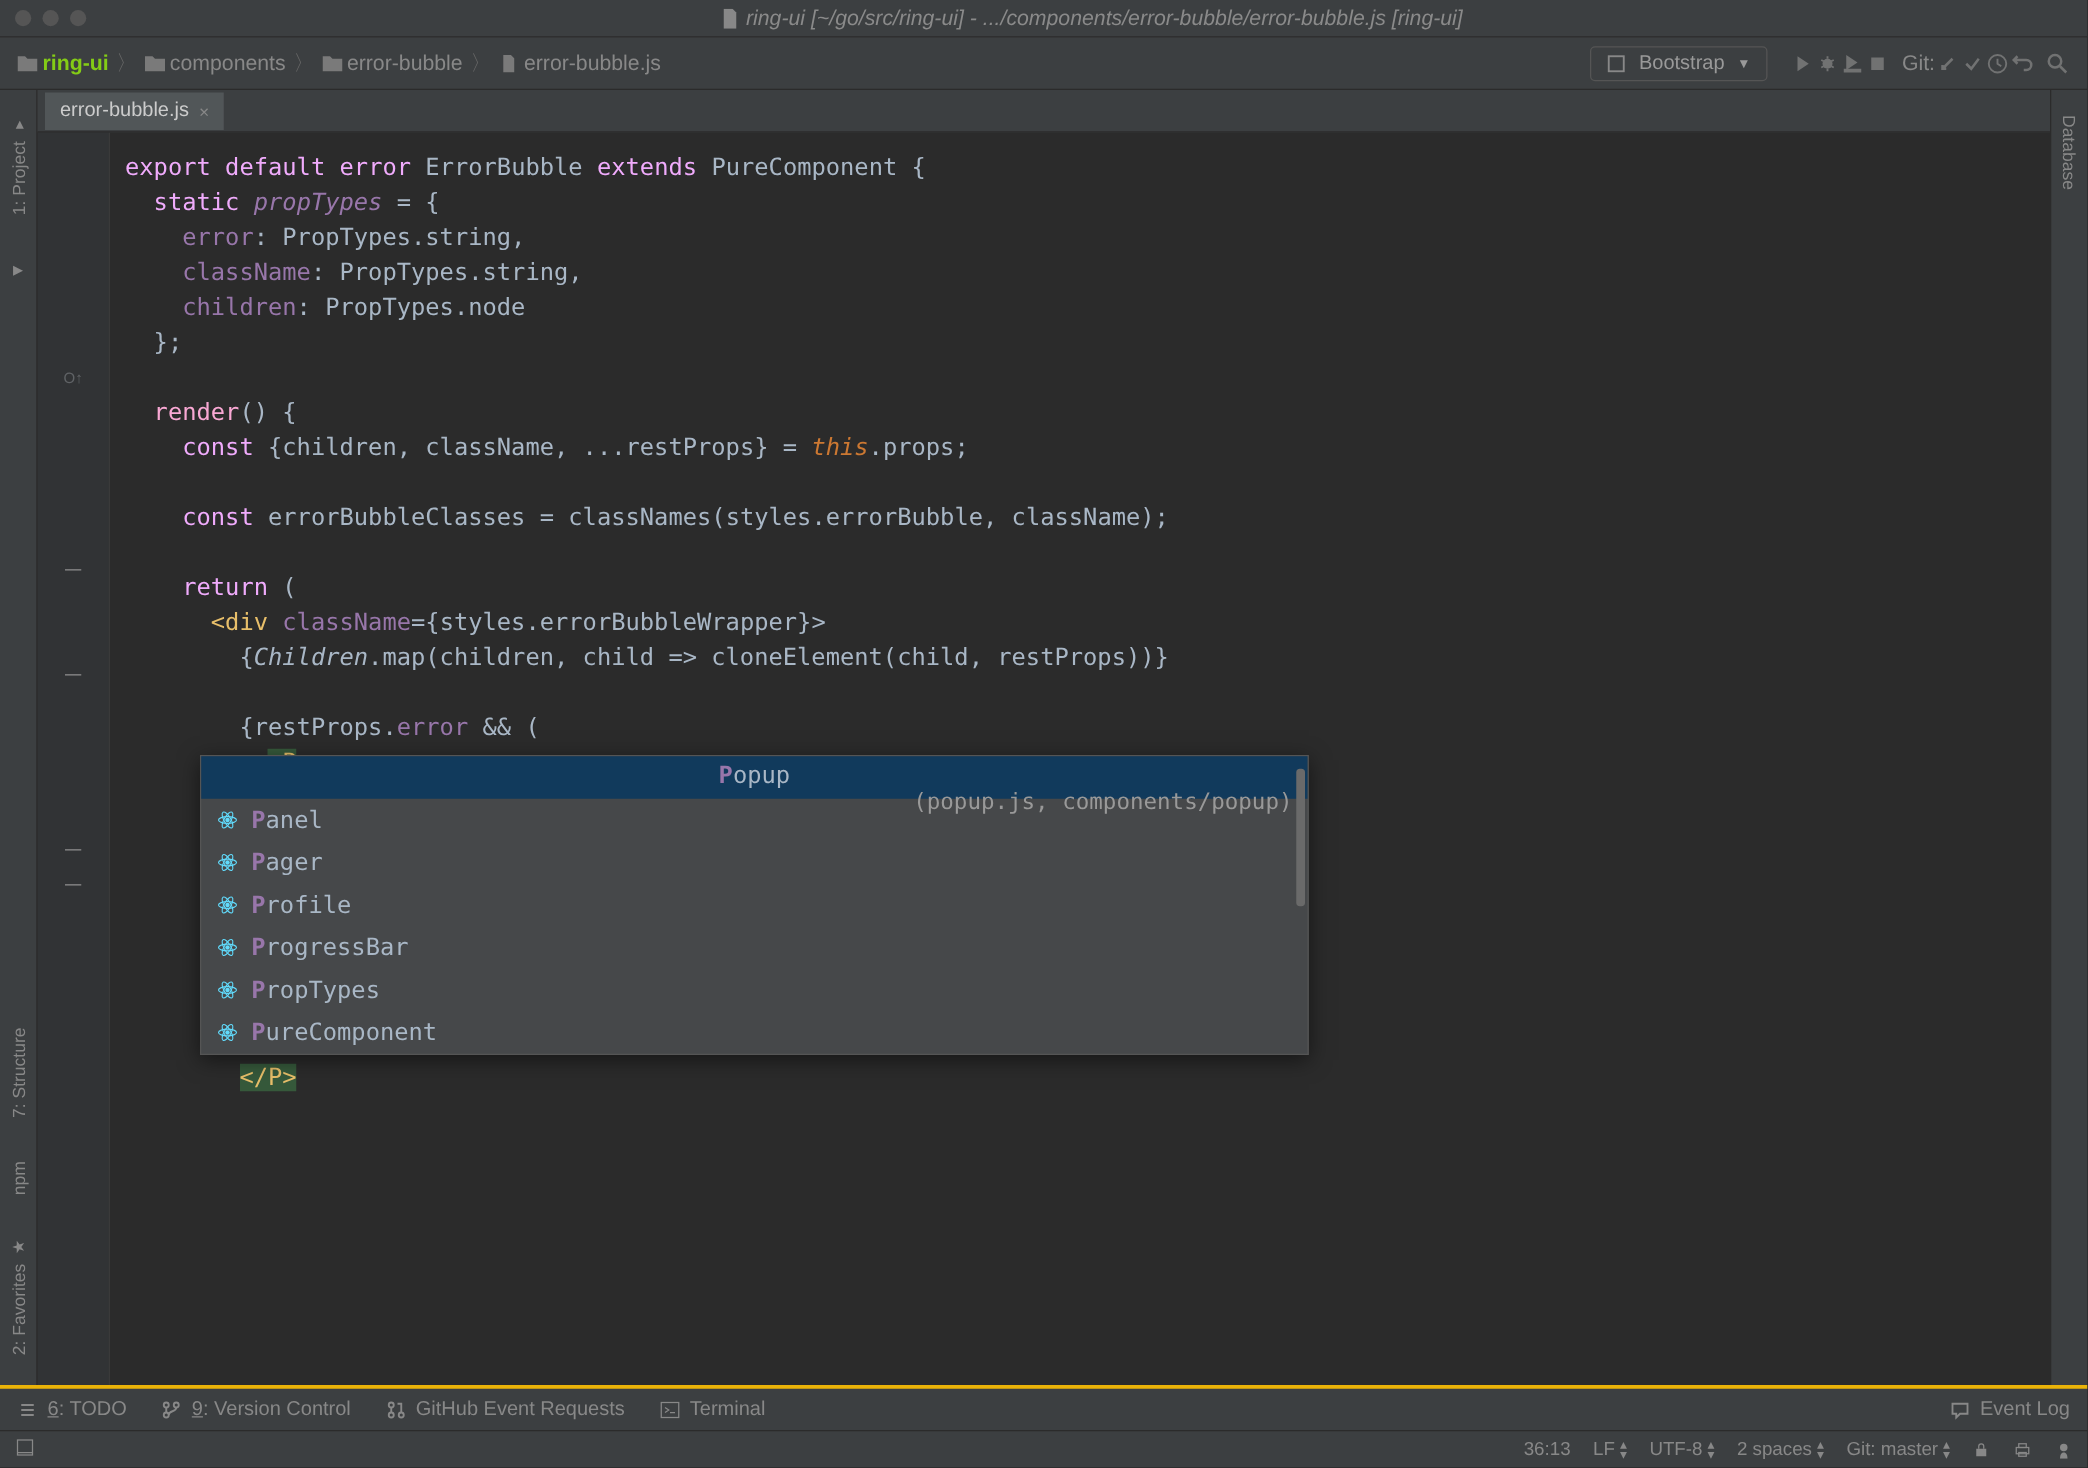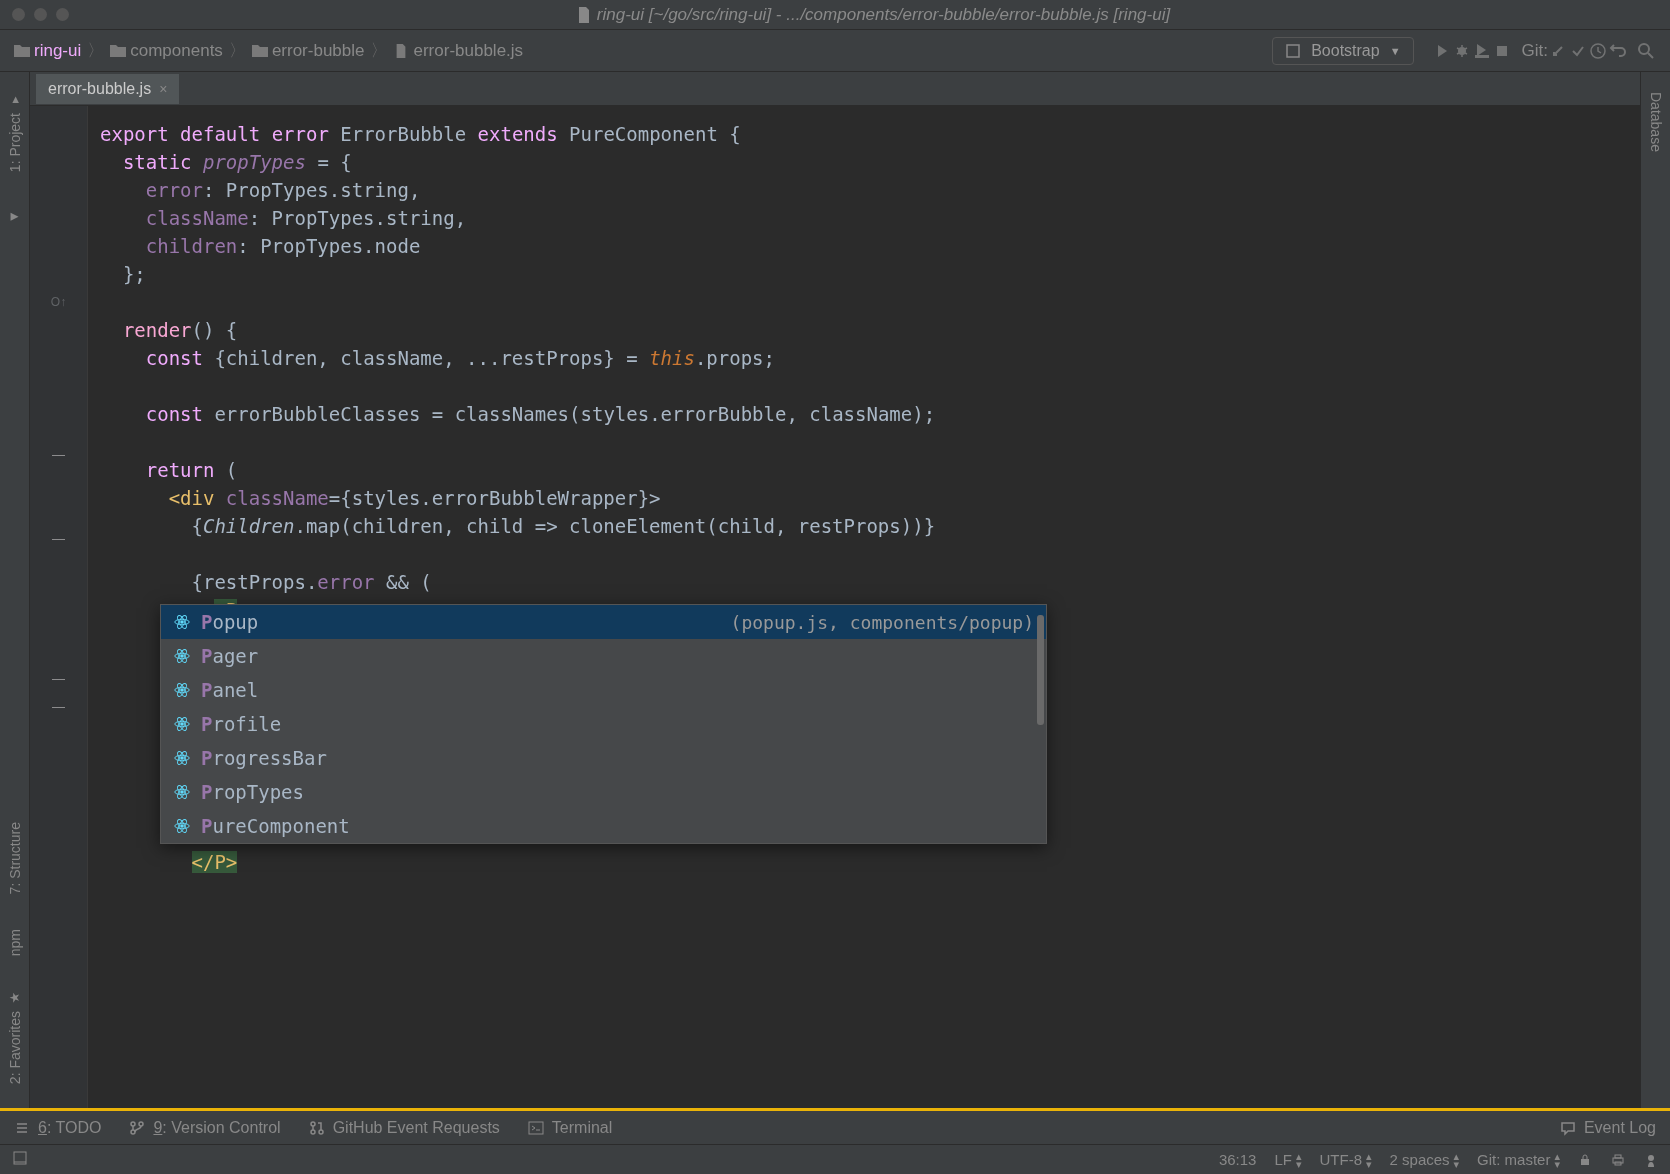--- a/index.html
+++ b/index.html
@@ -66,21 +66,21 @@
     .breadcrumb-item {
       display: flex;
       align-items: center;
       gap: 4px;
       cursor: pointer;
     }
     .breadcrumb-sep {
       color: #666;
       margin: 0 2px;
     }
-    .breadcrumb .bold { font-weight: 400; color: #f0abfc; }
+    .breadcrumb .bold { font-weight: 700; color: #84cc16; }
     .folder-icon {
       width: 16px;
       height: 14px;
       display: inline-block;
     }
     .toolbar-spacer { flex: 1; }
     .config-dropdown {
       border: 1px solid #555;
       padding: 4px 12px;
       border-radius: 4px;
@@ -229,20 +229,21 @@
     }
     .completion-item {
       display: flex;
       align-items: center;
       padding: 4px 12px;
       height: 34px;
       cursor: pointer;
     }
     .completion-item.selected {
       background: #113a5c;
+      flex-direction: column;
     }
     .completion-icon {
       width: 20px;
       height: 20px;
       margin-right: 10px;
       display: flex;
       align-items: center;
       justify-content: center;
     }
     .completion-label {
@@ -496,30 +497,30 @@
           <span class="completion-label"><span class="completion-match">P</span>opup</span>
           <span class="completion-hint">(popup.js, components/popup)</span>
         </div>
         <div class="completion-item">
           <svg class="react-atom completion-icon" viewBox="0 0 20 20">
               <circle cx="10" cy="10" r="2" fill="#61dafb"></circle>
               <ellipse cx="10" cy="10" rx="8" ry="3" fill="none" stroke="#61dafb" stroke-width="1"></ellipse>
               <ellipse cx="10" cy="10" rx="8" ry="3" fill="none" stroke="#61dafb" stroke-width="1" transform="rotate(60 10 10)"></ellipse>
               <ellipse cx="10" cy="10" rx="8" ry="3" fill="none" stroke="#61dafb" stroke-width="1" transform="rotate(-60 10 10)"></ellipse>
             </svg>
-          <span class="completion-label"><span class="completion-match">P</span>ager</span>
+          <span class="completion-label"><span class="completion-match">P</span>anel</span>
         </div>
         <div class="completion-item">
           <svg class="react-atom completion-icon" viewBox="0 0 20 20">
               <circle cx="10" cy="10" r="2" fill="#61dafb"></circle>
               <ellipse cx="10" cy="10" rx="8" ry="3" fill="none" stroke="#61dafb" stroke-width="1"></ellipse>
               <ellipse cx="10" cy="10" rx="8" ry="3" fill="none" stroke="#61dafb" stroke-width="1" transform="rotate(60 10 10)"></ellipse>
               <ellipse cx="10" cy="10" rx="8" ry="3" fill="none" stroke="#61dafb" stroke-width="1" transform="rotate(-60 10 10)"></ellipse>
             </svg>
-          <span class="completion-label"><span class="completion-match">P</span>anel</span>
+          <span class="completion-label"><span class="completion-match">P</span>ager</span>
         </div>
         <div class="completion-item">
           <svg class="react-atom completion-icon" viewBox="0 0 20 20">
               <circle cx="10" cy="10" r="2" fill="#61dafb"></circle>
               <ellipse cx="10" cy="10" rx="8" ry="3" fill="none" stroke="#61dafb" stroke-width="1"></ellipse>
               <ellipse cx="10" cy="10" rx="8" ry="3" fill="none" stroke="#61dafb" stroke-width="1" transform="rotate(60 10 10)"></ellipse>
               <ellipse cx="10" cy="10" rx="8" ry="3" fill="none" stroke="#61dafb" stroke-width="1" transform="rotate(-60 10 10)"></ellipse>
             </svg>
           <span class="completion-label"><span class="completion-match">P</span>rofile</span>
         </div>

